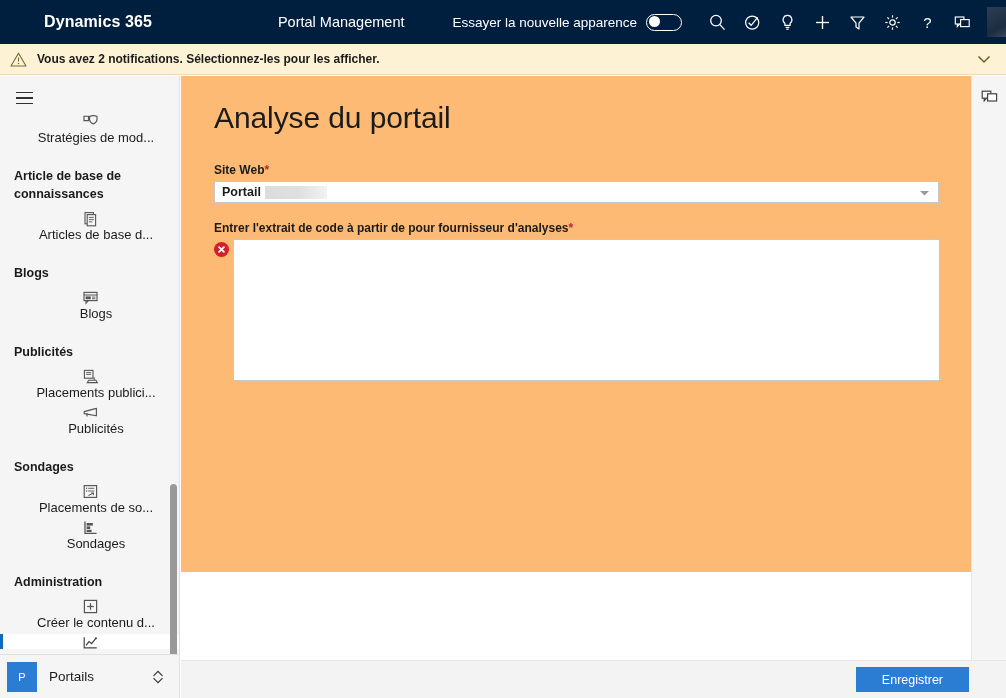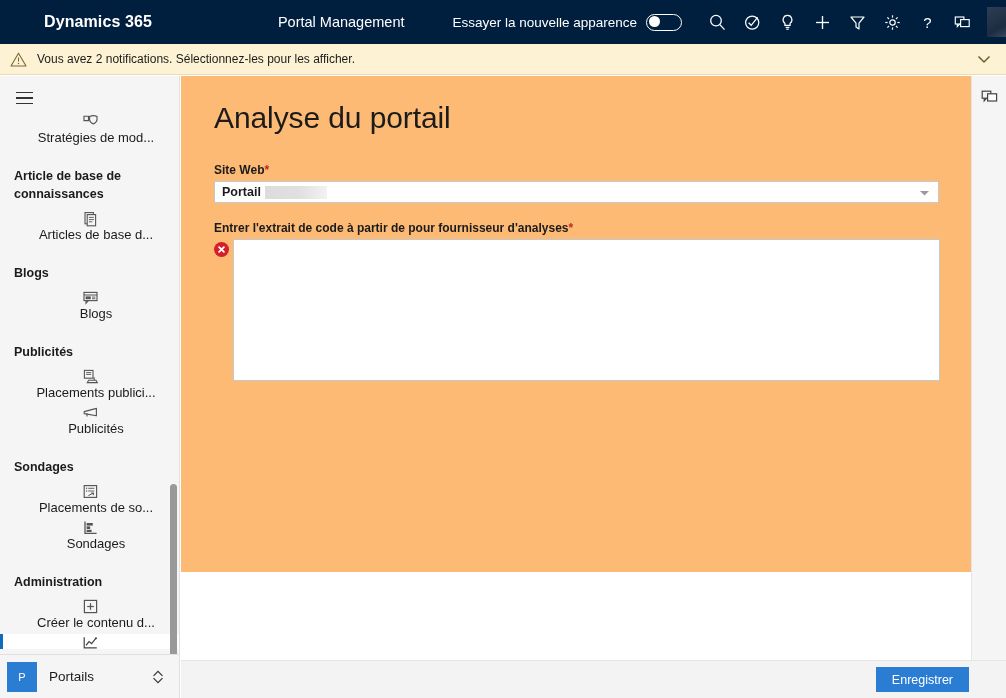--- a/index.html
+++ b/index.html
@@ -104,20 +104,21 @@
   .notifbar {
     position: absolute;
     top: 44px; left: 0;
     width: 1006px;
     height: 31px;
     background: #fdf3d4;
     border-bottom: 1px solid #e9dcb4;
     box-sizing: border-box;
     display: flex;
     align-items: center;
+    font-weight: bold;
   }
   .notif-warn {
     margin-left: 10px;
     margin-right: 10px;
     display: flex;
     align-items: center;
   }
   .notif-text {
     font-size: 12px;
     color: #1b1b1b;
@@ -388,21 +389,21 @@
     display: flex;
     align-items: center;
     justify-content: flex-end;
   }
   .save-btn {
     background: #2b7cd3;
     color: #ffffff;
     border: none;
     font-size: 12.5px;
     font-family: "Liberation Sans", sans-serif;
-    padding: 0 16px;
+    padding: 0 26px;
     height: 25px;
     cursor: pointer;
     margin-right: 37px;
   }
 </style>
 </head>
 <body>
 
 <div class="topbar">
   <div class="brand">Dynamics 365</div>

